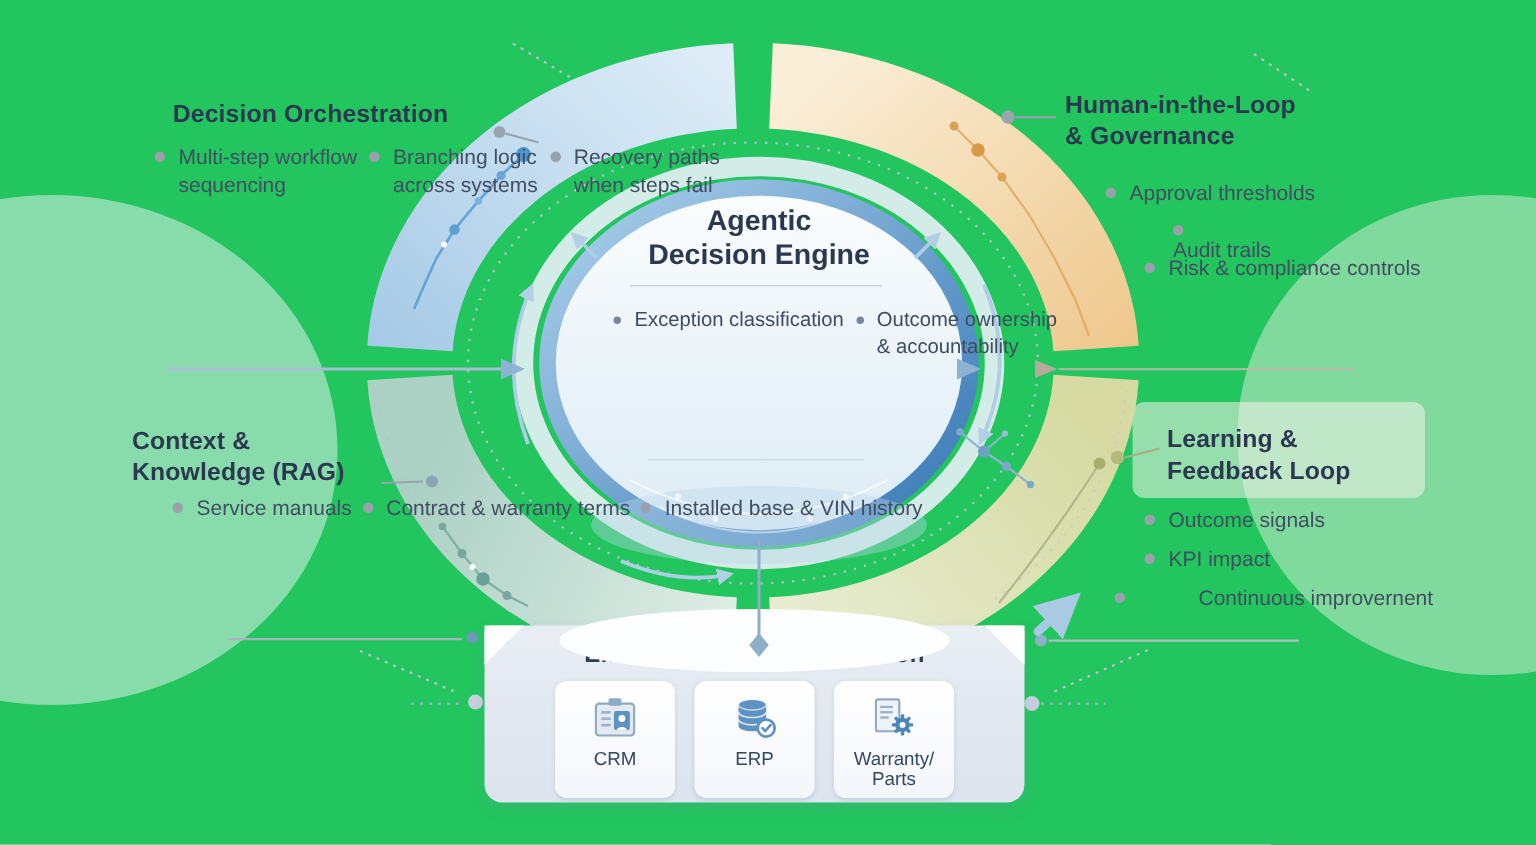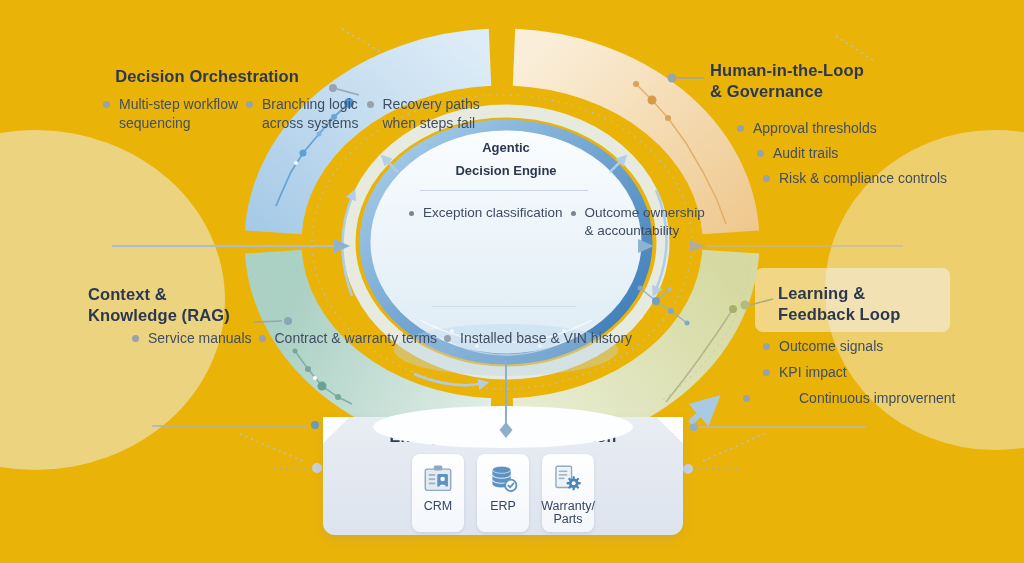--- a/index.html
+++ b/index.html
@@ -1,52 +1,52 @@
 <!DOCTYPE html>
 <html><head>
 <meta charset="utf-8">
 <style>
   html,body{margin:0;padding:0;}
   body{font-family:"Liberation Sans",sans-serif;background:#fff;}
-  .stage{position:relative;width:1024px;height:563px;overflow:hidden;background:#eab308;}
+  .stage{position:relative;width:1024px;height:563px;overflow:hidden;background:#22c55e;}
   .art{position:absolute;left:0;top:0;z-index:1;}
   .txt{position:absolute;z-index:2;}
   .sec-title{font-weight:bold;color:#2b3850;font-size:16.5px;line-height:21px;letter-spacing:.1px;}
   .bullets{display:flex;flex-direction:row;}
   .bullet{display:flex;align-items:flex-start;}
   .bdot{width:7px;height:7px;border-radius:50%;background:#99a2ac;margin:6px 9px 0 0;flex:none;}
   .blines{font-size:14px;color:#414e61;line-height:19px;}
   .blines span{display:block;}
-  .center-title{font-weight:bold;color:#2b3850;font-size:13px;line-height:23px;text-align:center;}
+  .center-title{font-weight:bold;color:#2b3850;font-size:19px;line-height:23px;text-align:center;}
   .divider{position:absolute;height:1px;background:#c9d3dd;z-index:2;}
   .cbullet .bdot{width:5px;height:5px;background:#7a8694;margin:7px 9px 0 0;}
   .cbullet .blines{font-size:13.5px;color:#3e4b60;line-height:18px;}
   .panel{position:absolute;left:323px;top:417px;width:360px;height:118px;z-index:3;
          background:linear-gradient(180deg,#e9edf4 0%,#dde4ee 100%);
          border-radius:4px 4px 12px 12px;box-shadow:0 4px 10px rgba(120,140,170,.18);}
   .cut{position:absolute;width:26px;height:26px;z-index:4;}
   .cut-tl{left:323px;top:417px;background:linear-gradient(135deg,#fff 50%,rgba(255,255,255,0) 50%);}
   .cut-tr{left:657px;top:417px;background:linear-gradient(225deg,#fff 50%,rgba(255,255,255,0) 50%);}
   .notch{position:absolute;left:373px;top:406px;width:260px;height:42px;border-radius:50%;
          background:#fdfeff;z-index:4;}
   .panel-title{position:relative;z-index:5;text-align:center;margin-top:11px;
                font-weight:bold;font-size:16px;color:#2e3c55;letter-spacing:.2px;}
   .cards{position:relative;z-index:5;display:flex;justify-content:center;gap:13px;margin-top:8px;}
-  .card{width:52px;height:78px;background:linear-gradient(180deg,#ffffff,#f3f6fb);
+  .card{width:80px;height:78px;background:linear-gradient(180deg,#ffffff,#f3f6fb);
         border-radius:8px;box-shadow:0 1px 3px rgba(110,130,160,.25);
         display:flex;flex-direction:column;align-items:center;}
   .card svg{margin-top:8px;}
   .card-label{font-size:12.5px;color:#33475f;line-height:13px;text-align:center;margin-top:4px;}
   .arrow-overlay{position:absolute;left:486px;top:352px;z-index:6;}
   
   .tl-title{left:98px;top:66px;width:218px;text-align:center;}
   .tl-list{left:103px;top:95px;gap:8px;}
   .tr-title{left:710px;top:60px;}
   .bl-title{left:88px;top:284px;}
-  .bl-list{left:132px;top:329px;gap:7px;align-items:flex-end;}
+  .bl-list{left:115px;top:329px;gap:7px;align-items:flex-end;}
   .br-title{left:778px;top:283px;}
   .pos-b{position:absolute;z-index:2;}
   .ce-title{left:406px;top:136px;width:200px;}
   .ce-list{left:409px;top:204px;gap:8px;}
 </style>
 </head>
 <body>
 
 <div class="stage">
 
@@ -221,21 +221,21 @@
   <div class="txt sec-title tr-title">
     <span style="display:block">Human-in-the-Loop</span>
     <span style="display:block">&amp; Governance</span>
   </div>
   <div class="pos-b bullet" style="left:737px;top:119px;">
     <span class="bdot"></span>
     <span class="blines">
         <span>Approval thresholds</span>
       </span>
   </div>
-  <div class="pos-b bullet" style="left:757px;top:144px;">
+  <div class="pos-b bullet" style="left:782px;top:144px;flex-direction:column;">
     <span class="bdot"></span>
     <span class="blines">
         <span>Audit trails</span>
       </span>
   </div>
   <div class="pos-b bullet" style="left:763px;top:169px;">
     <span class="bdot"></span>
     <span class="blines">
         <span>Risk &amp; compliance controls</span>
       </span>

